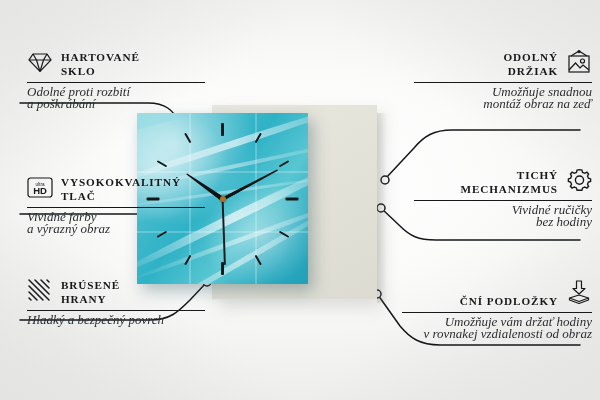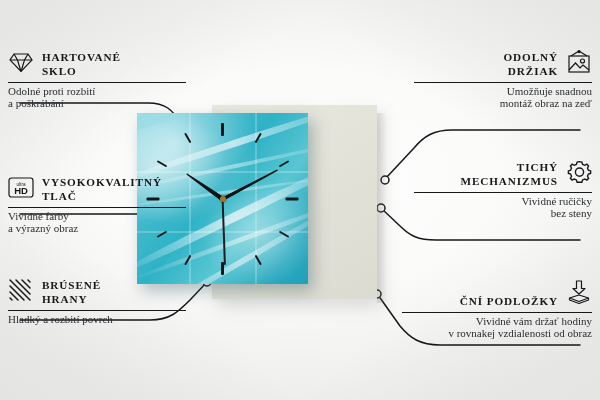--- a/index.html
+++ b/index.html
@@ -87,30 +87,30 @@
   
   .foam{position:absolute;left:92px;top:140px;width:18px;height:17px;
     background:linear-gradient(160deg,#f6a623,#e28c0c);box-shadow:3px 3px 5px rgba(90,80,60,.3);}
   .foam:after{content:"";position:absolute;left:14px;top:3px;width:7px;height:16px;
     background:linear-gradient(to right,rgba(150,145,135,.45),rgba(150,145,135,0));}
 
   
   #lines{position:absolute;inset:0;}
 
   
-  .feat{position:absolute;width:178px;}
+  .feat{position:absolute;width:178px;margin-left:19px;}
   .feat.left{left:8px;text-align:left;}
   .feat.right{right:8px;text-align:right;}
   .fhead{display:flex;align-items:flex-start;gap:8px;}
   .feat.right .fhead{flex-direction:row-reverse;}
   .ftitle{font-weight:700;font-size:11.2px;letter-spacing:.9px;color:#16181a;
     line-height:14px;text-transform:uppercase;flex:1;}
   .ficon{width:26px;height:24px;flex:0 0 26px;display:flex;align-items:center;justify-content:center;color:#16181a;}
   .frule{height:1.4px;background:#16181a;margin:4px 0 3px;}
-  .fsub{font-size:11px;line-height:11.6px;color:#2a2d30;}
+  .fsub{font-size:13px;line-height:11.6px;color:#2a2d30;font-style:italic;}
 
   svg{display:block;overflow:visible;}
 </style>
 </head>
 <body>
 
 <div id="stage">
   <div class="vig"></div>
 
   <svg id="lines" width="600" height="400" viewBox="0 0 600 400">
@@ -227,21 +227,21 @@
           <path d="M1 1 L21 21 M1 7 L15 21 M1 13 L9 21 M1 19 L3 21 M7 1 L21 15 M13 1 L21 9 M19 1 L21 3"></path>
         </svg>
       </span>
       <span class="ftitle">
         <span>BRÚSENÉ</span><br>
         <span>HRANY</span>
       </span>
     </div>
     <div class="frule"></div>
     <div class="fsub">
-      <span>Hladký a rozbití povrch</span>
+      <span>Hladký a bezpečný povrch</span>
     </div>
   </div>
 
   <div class="feat right" style="top:50px">
     <div class="fhead">
       <span class="ficon">
         <svg width="26" height="24" viewBox="0 0 26 24" fill="none" stroke="currentColor" stroke-width="1.2">
           <path d="M13 1 L5 6 M13 1 L21 6"></path>
           <circle cx="13" cy="1.6" r="1.6" fill="currentColor" stroke="none"></circle>
           <rect x="3" y="6" width="20" height="16"></rect>
@@ -254,56 +254,56 @@
         <span>DRŽIAK</span>
       </span>
     </div>
     <div class="frule"></div>
     <div class="fsub">
       <span>Umožňuje snadnou</span><br>
       <span>montáž obraz na zeď</span>
     </div>
   </div>
 
-  <div class="feat right" style="top:160px">
+  <div class="feat right" style="top:168px">
     <div class="fhead">
       <span class="ficon">
         <svg width="25" height="25" viewBox="0 0 25 25" fill="none" stroke="currentColor" stroke-width="1.4">
           <path d="M12.5 1.6 L14.9 2.1 L15.6 4.4 L17.8 5.3 L19.9 4.2 L21.6 6 L20.5 8 L21.4 10.2 L23.6 10.9
                    L23.6 13.4 L21.4 14.1 L20.5 16.3 L21.6 18.3 L19.9 20.1 L17.8 19 L15.6 19.9 L14.9 22.2
                    L12.5 22.2 L10.1 22.2 L9.4 19.9 L7.2 19 L5.1 20.1 L3.4 18.3 L4.5 16.3 L3.6 14.1
                    L1.4 13.4 L1.4 10.9 L3.6 10.2 L4.5 8 L3.4 6 L5.1 4.2 L7.2 5.3 L9.4 4.4 L10.1 2.1 Z"></path>
           <circle cx="12.5" cy="12.1" r="4.1"></circle>
         </svg>
       </span>
       <span class="ftitle">
         <span>TICHÝ</span><br>
         <span>MECHANIZMUS</span>
       </span>
     </div>
     <div class="frule"></div>
     <div class="fsub">
       <span>Vividné ručičky</span><br>
-      <span>bez steny</span>
+      <span>bez hodiny</span>
     </div>
   </div>
 
   <div class="feat right" style="top:280px;width:190px">
     <div class="fhead">
       <span class="ficon">
         <svg width="24" height="24" viewBox="0 0 24 24" fill="none" stroke="currentColor" stroke-width="1.2" stroke-linejoin="round">
           <path d="M9.5 1 L14.5 1 L14.5 8.5 L18 8.5 L12 14 L6 8.5 L9.5 8.5 Z"></path>
           <path d="M12 15 L21.5 18 L12 21.5 L2.5 18 Z"></path>
           <path d="M2.5 18 L2.5 20 L12 23.5 L21.5 20 L21.5 18"></path>
         </svg>
       </span>
       <span class="ftitle">
         <br>
         <span>ČNÍ PODLOŽKY</span>
       </span>
     </div>
     <div class="frule"></div>
     <div class="fsub">
-      <span>Vividné vám držať hodiny</span><br>
+      <span>Umožňuje vám držať hodiny</span><br>
       <span>v rovnakej vzdialenosti od obraz</span>
     </div>
   </div>
 </div>
 
 </body></html>

